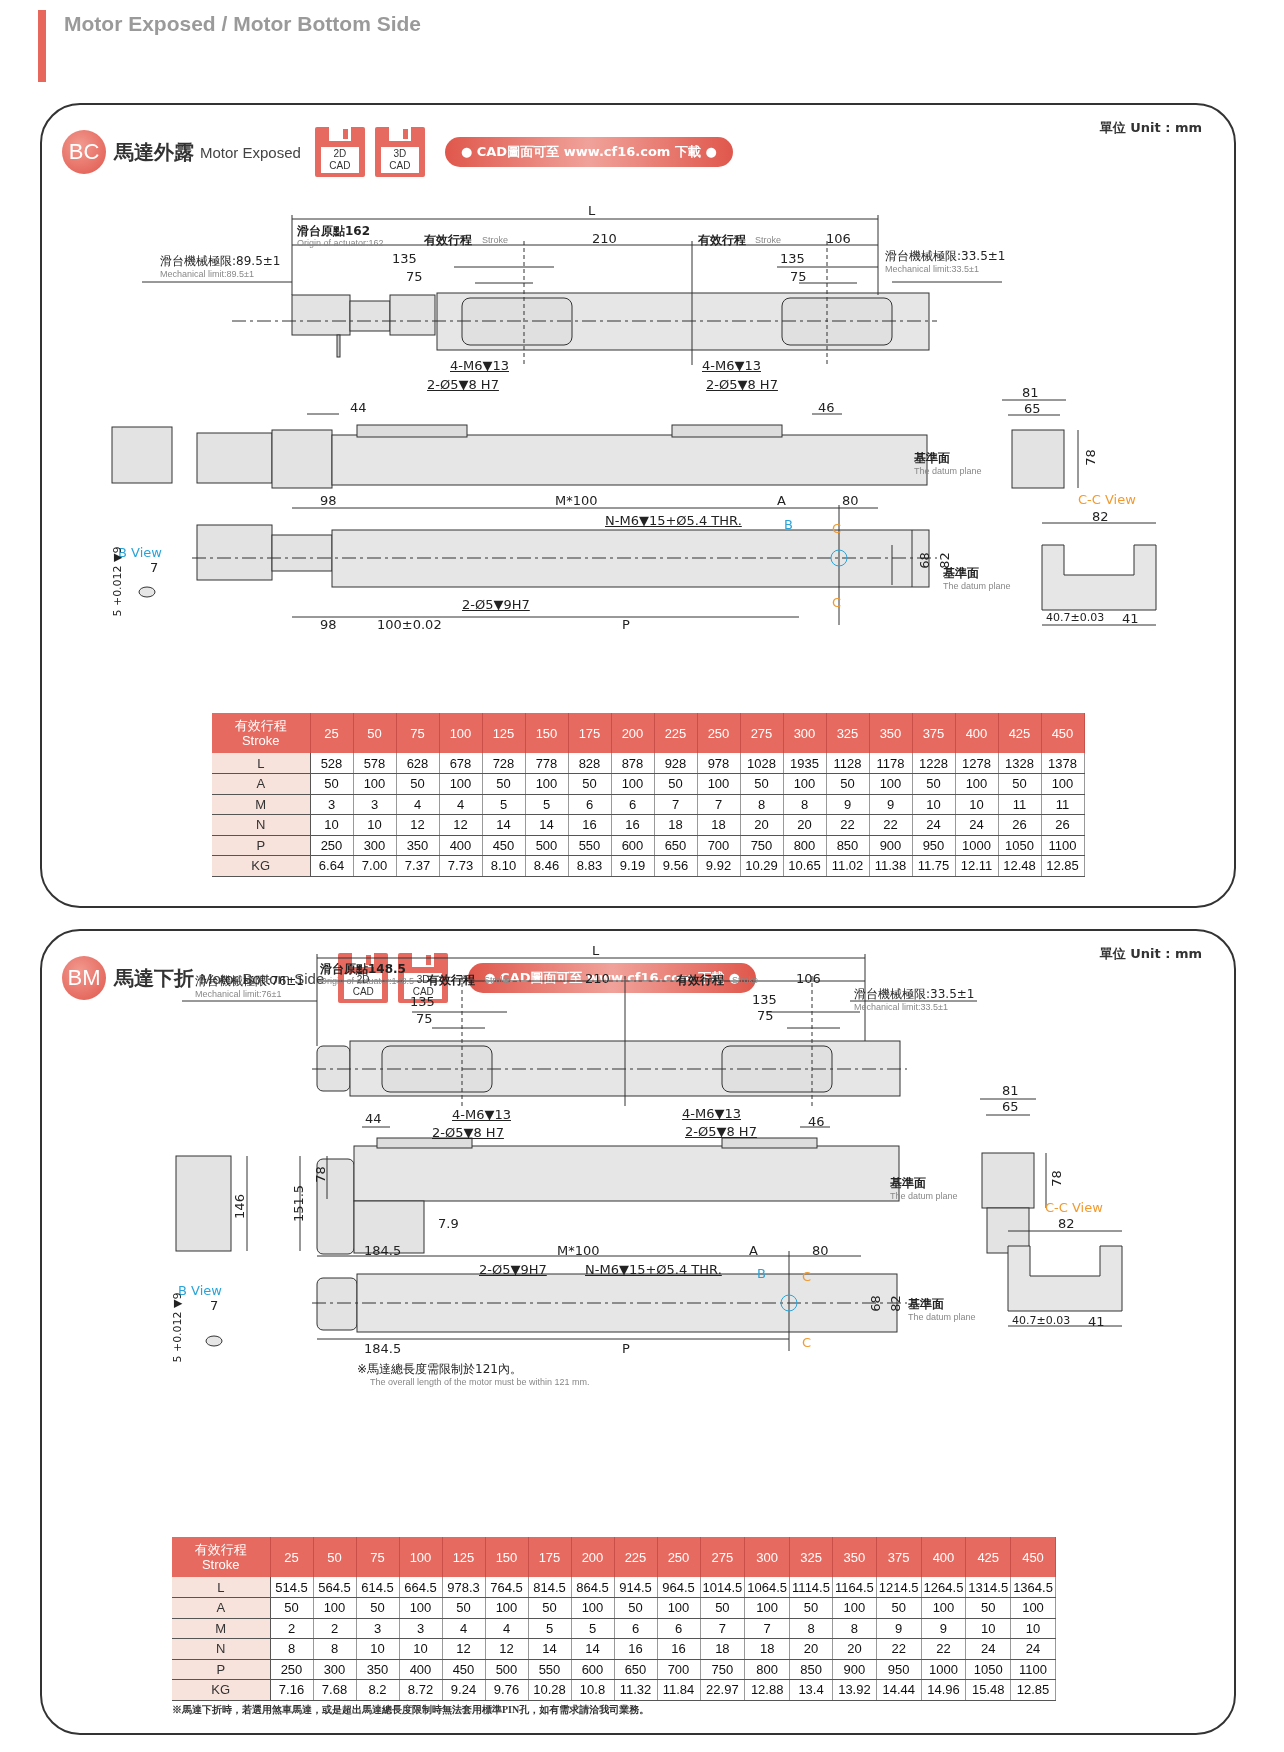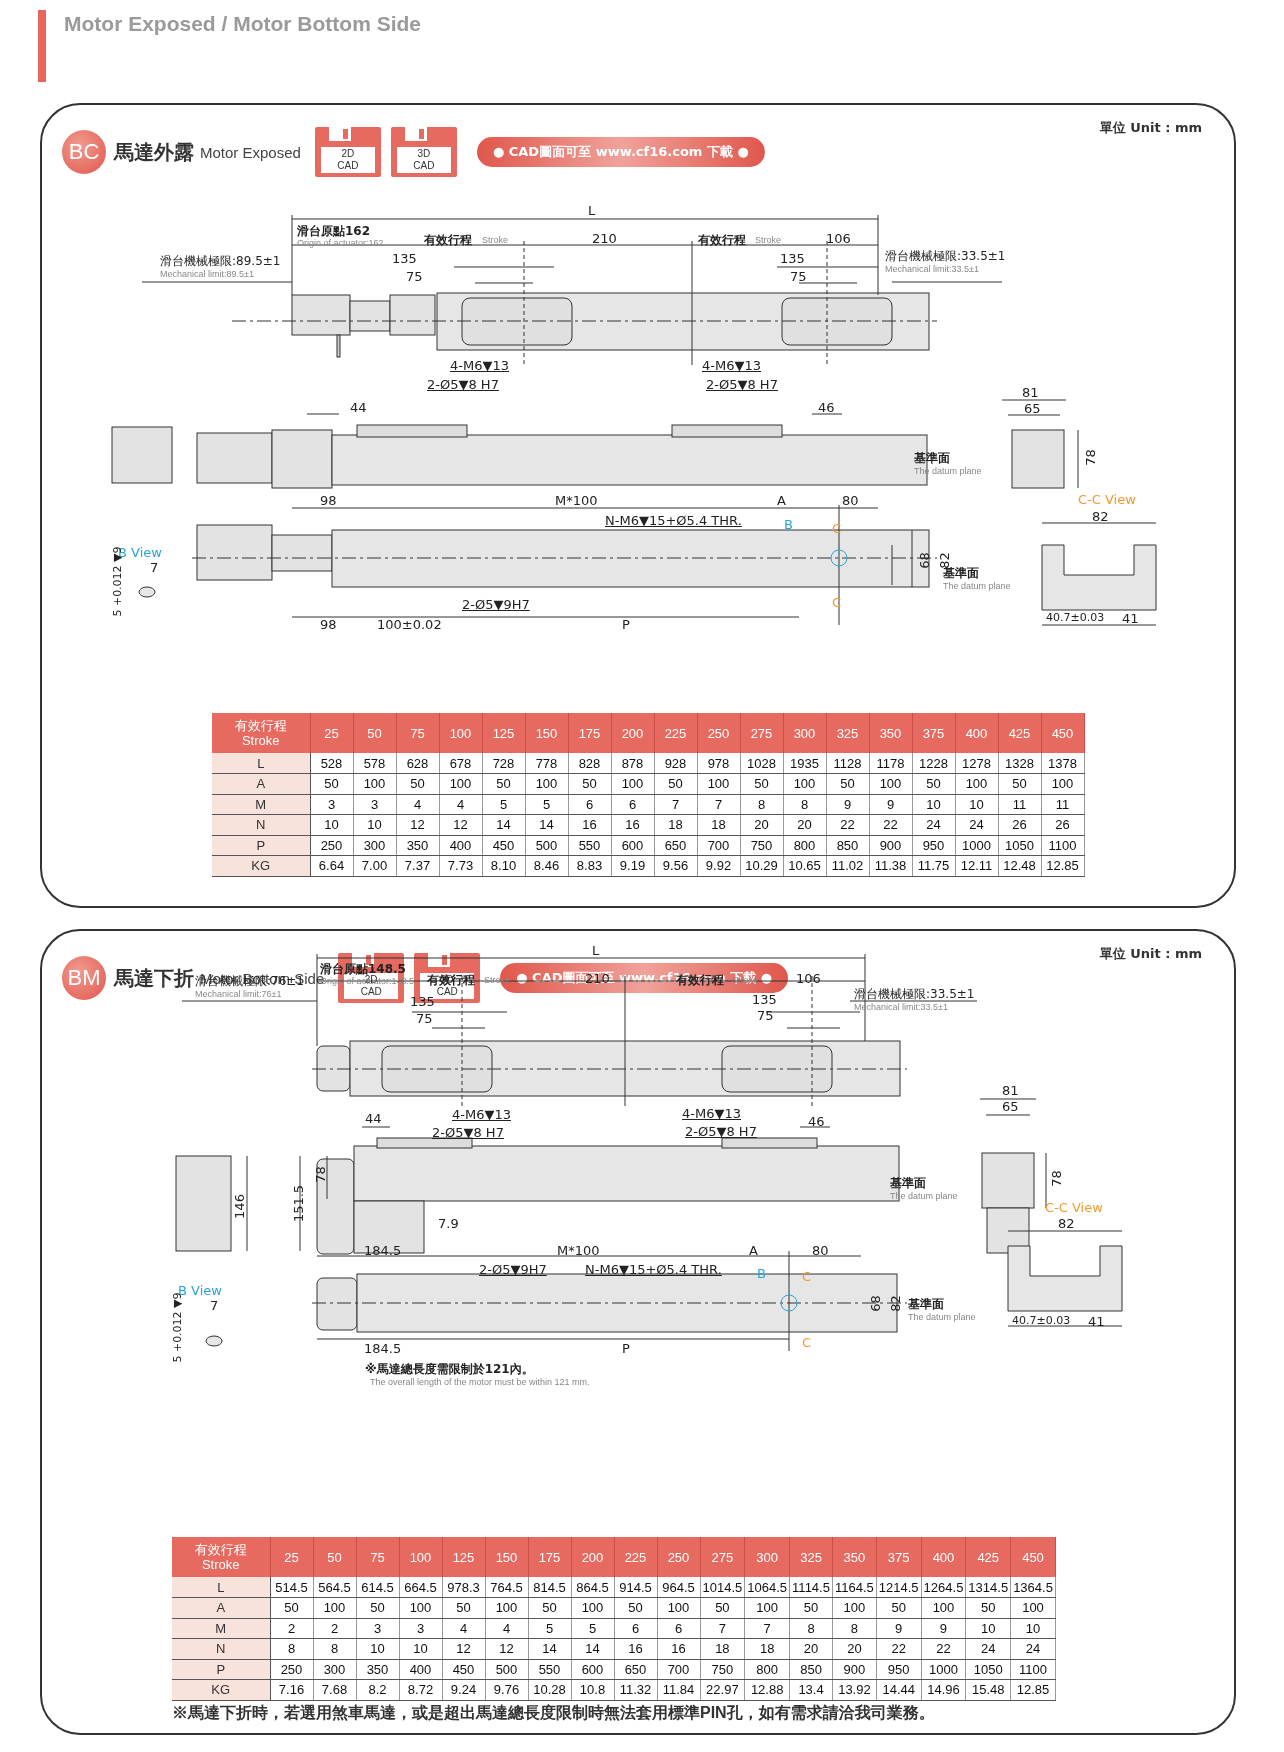--- a/index.html
+++ b/index.html
@@ -13,42 +13,42 @@
   .panel { position: absolute; left: 40px; width: 1196px; border: 2px solid #333; border-radius: 40px 40px 40px 40px; background: #fff; }
   .panel-bc { top: 103px; height: 805px; }
   .panel-bm { top: 929px; height: 806px; }
 
   .unit { position: absolute; right: 32px; top: 14px; font-size: 13px; font-weight: bold; color: #333; font-family: "DejaVu Sans", sans-serif; }
 
   .sec-head { position: absolute; left: 20px; top: 24px; height: 46px; display: flex; align-items: center; }
   .sec-badge { width: 44px; height: 44px; border-radius: 50%; background: radial-gradient(circle at 40% 35%, #f29a90, #e0574c); color: #fff; font-size: 22px; display: flex; align-items: center; justify-content: center; font-weight: normal; }
   .sec-zh { font-family: "DejaVu Sans", sans-serif; font-weight: bold; font-size: 20px; margin-left: 8px; color: #333; }
   .sec-en { font-size: 15px; margin-left: 6px; color: #444; }
-  .cad { width: 66px; height: 50px; margin-left: 14px; background: #e66a5f; position: relative; border-radius: 2px; }
+  .cad { width: 50px; height: 50px; margin-left: 14px; background: #e66a5f; position: relative; border-radius: 2px; }
   .cad + .cad { margin-left: 10px; }
   .cad .slot { position: absolute; left: 14px; top: 0; width: 22px; height: 14px; background: #fff; }
   .cad .slot::after { content: ""; position: absolute; right: 3px; top: 2px; width: 5px; height: 10px; background: #e66a5f; }
   .cad .lbl { position: absolute; left: 6px; right: 6px; bottom: 4px; height: 26px; background: #fff; color: #333; font-size: 10px; text-align: center; line-height: 12px; padding-top: 1px; }
   .cad-link { margin-left: 20px; height: 30px; padding: 0 16px; border-radius: 15px; background: linear-gradient(90deg, #e0574c, #f0a29a 50%, #e0574c); color: #fff; font-size: 13px; font-weight: bold; display: flex; align-items: center; font-family: "DejaVu Sans", sans-serif; }
 
   .draw { position: absolute; left: 0; top: 0; width: 1196px; }
   .draw svg { position: absolute; left: 0; top: 0; overflow: visible; }
   .lbl-abs { position: absolute; font-size: 13px; white-space: nowrap; color: #222; font-family: "DejaVu Sans", sans-serif; }
   .lbl-abs.small { font-size: 9px; color: #888; font-family: "Liberation Sans", sans-serif; }
   .lbl-abs.zh { font-size: 12px; }
   .lbl-abs.blue { color: #2aa4d8; font-size: 13px; }
   .lbl-abs.orange { color: #f29a2e; font-size: 13px; }
 
   table.spec { position: absolute; border-collapse: collapse; font-size: 13px; font-family: "Liberation Sans", sans-serif; }
   table.spec th { background: #e66a5f; color: #fff; font-weight: normal; height: 40px; border-right: 1px solid #c85048; padding: 0 4px; text-align: center; }
   table.spec th.hd { width: 98px; line-height: 15px; }
   table.spec td { height: 20.5px; text-align: center; border-bottom: 1px solid #555; border-right: 1px solid #999; padding: 0 2px; color: #111; }
   table.spec td.rh { background: #f8e3dc; border-right: 1px solid #555; color: #333; width: 98px; }
   table.spec td.v { width: 43px; }
-  .note { position: absolute; font-size: 16px; color: #333; font-weight: bold; font-family: Liberation Sans, sans-serif; }
+  .note { position: absolute; font-size: 10px; color: #333; font-weight: bold; font-family: Liberation Serif, serif; }
   .note-en { position: absolute; font-size: 9px; color: #888; font-family: "DejaVu Sans", sans-serif; }
 </style>
 </head>
 <body>
 
 <div class="page-header">
   <div class="page-subtitle">Motor Exposed / Motor Bottom Side</div>
 </div>
 
 <div class="panel panel-bc">
@@ -451,21 +451,21 @@
     <span class="lbl-abs blue" style="left:715px;top:335px;">B</span>
     <span class="lbl-abs orange" style="left:760px;top:338px;">C</span>
     <span class="lbl-abs orange" style="left:760px;top:404px;">C</span>
     <span class="lbl-abs" style="left:825px;top:365px;transform:rotate(-90deg)">68</span>
     <span class="lbl-abs" style="left:845px;top:365px;transform:rotate(-90deg)">82</span>
     <span class="lbl-abs blue" style="left:136px;top:352px;">B View</span>
     <span class="lbl-abs" style="left:168px;top:367px;">7</span>
     <span class="lbl-abs" style="left:100px;top:390px;transform:rotate(-90deg);font-size:11px">5 +0.012 ▼9</span>
     <span class="lbl-abs" style="left:322px;top:410px;">184.5</span>
     <span class="lbl-abs" style="left:580px;top:410px;">P</span>
-    <span class="lbl-abs zh" style="left:323px;top:430px;font-weight:bold;">※馬達總長度需限制於121內。</span>
+    <span class="lbl-abs zh" style="left:315px;top:430px;">※馬達總長度需限制於121內。</span>
     <span class="lbl-abs small" style="left:328px;top:446px;">The overall length of the motor must be within 121 mm.</span>
     <span class="lbl-abs zh" style="left:866px;top:365px;font-weight:bold">基準面</span>
     <span class="lbl-abs small" style="left:866px;top:381px;">The datum plane</span>
     <span class="lbl-abs orange" style="left:1003px;top:269px;">C-C View</span>
     <span class="lbl-abs" style="left:1016px;top:285px;">82</span>
     <span class="lbl-abs" style="left:970px;top:383px;font-size:11px">40.7±0.03</span>
     <span class="lbl-abs" style="left:1046px;top:383px;">41</span>
   </div>
 
   <table class="spec" style="left:130px;top:606px;">

